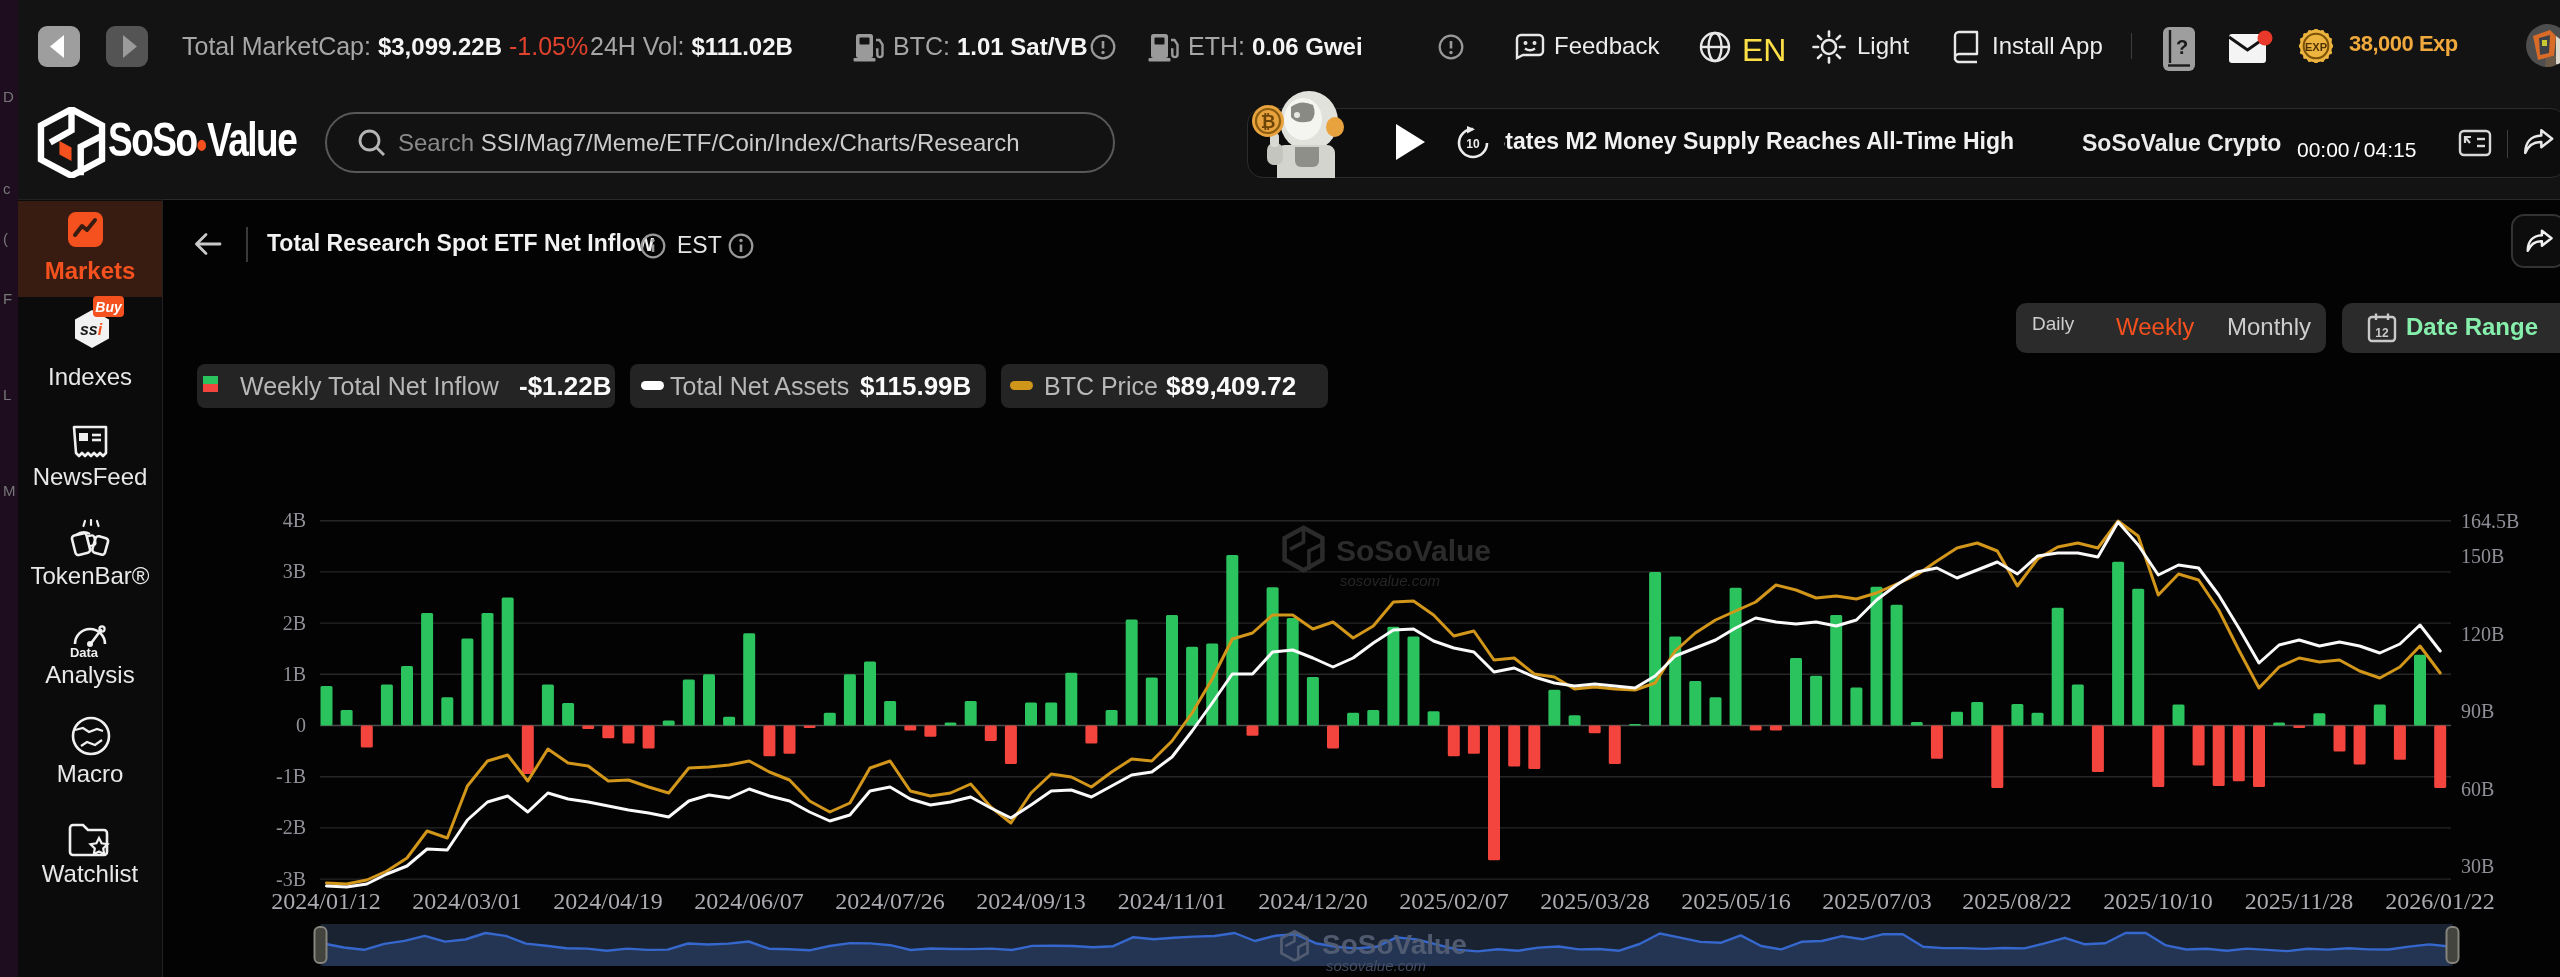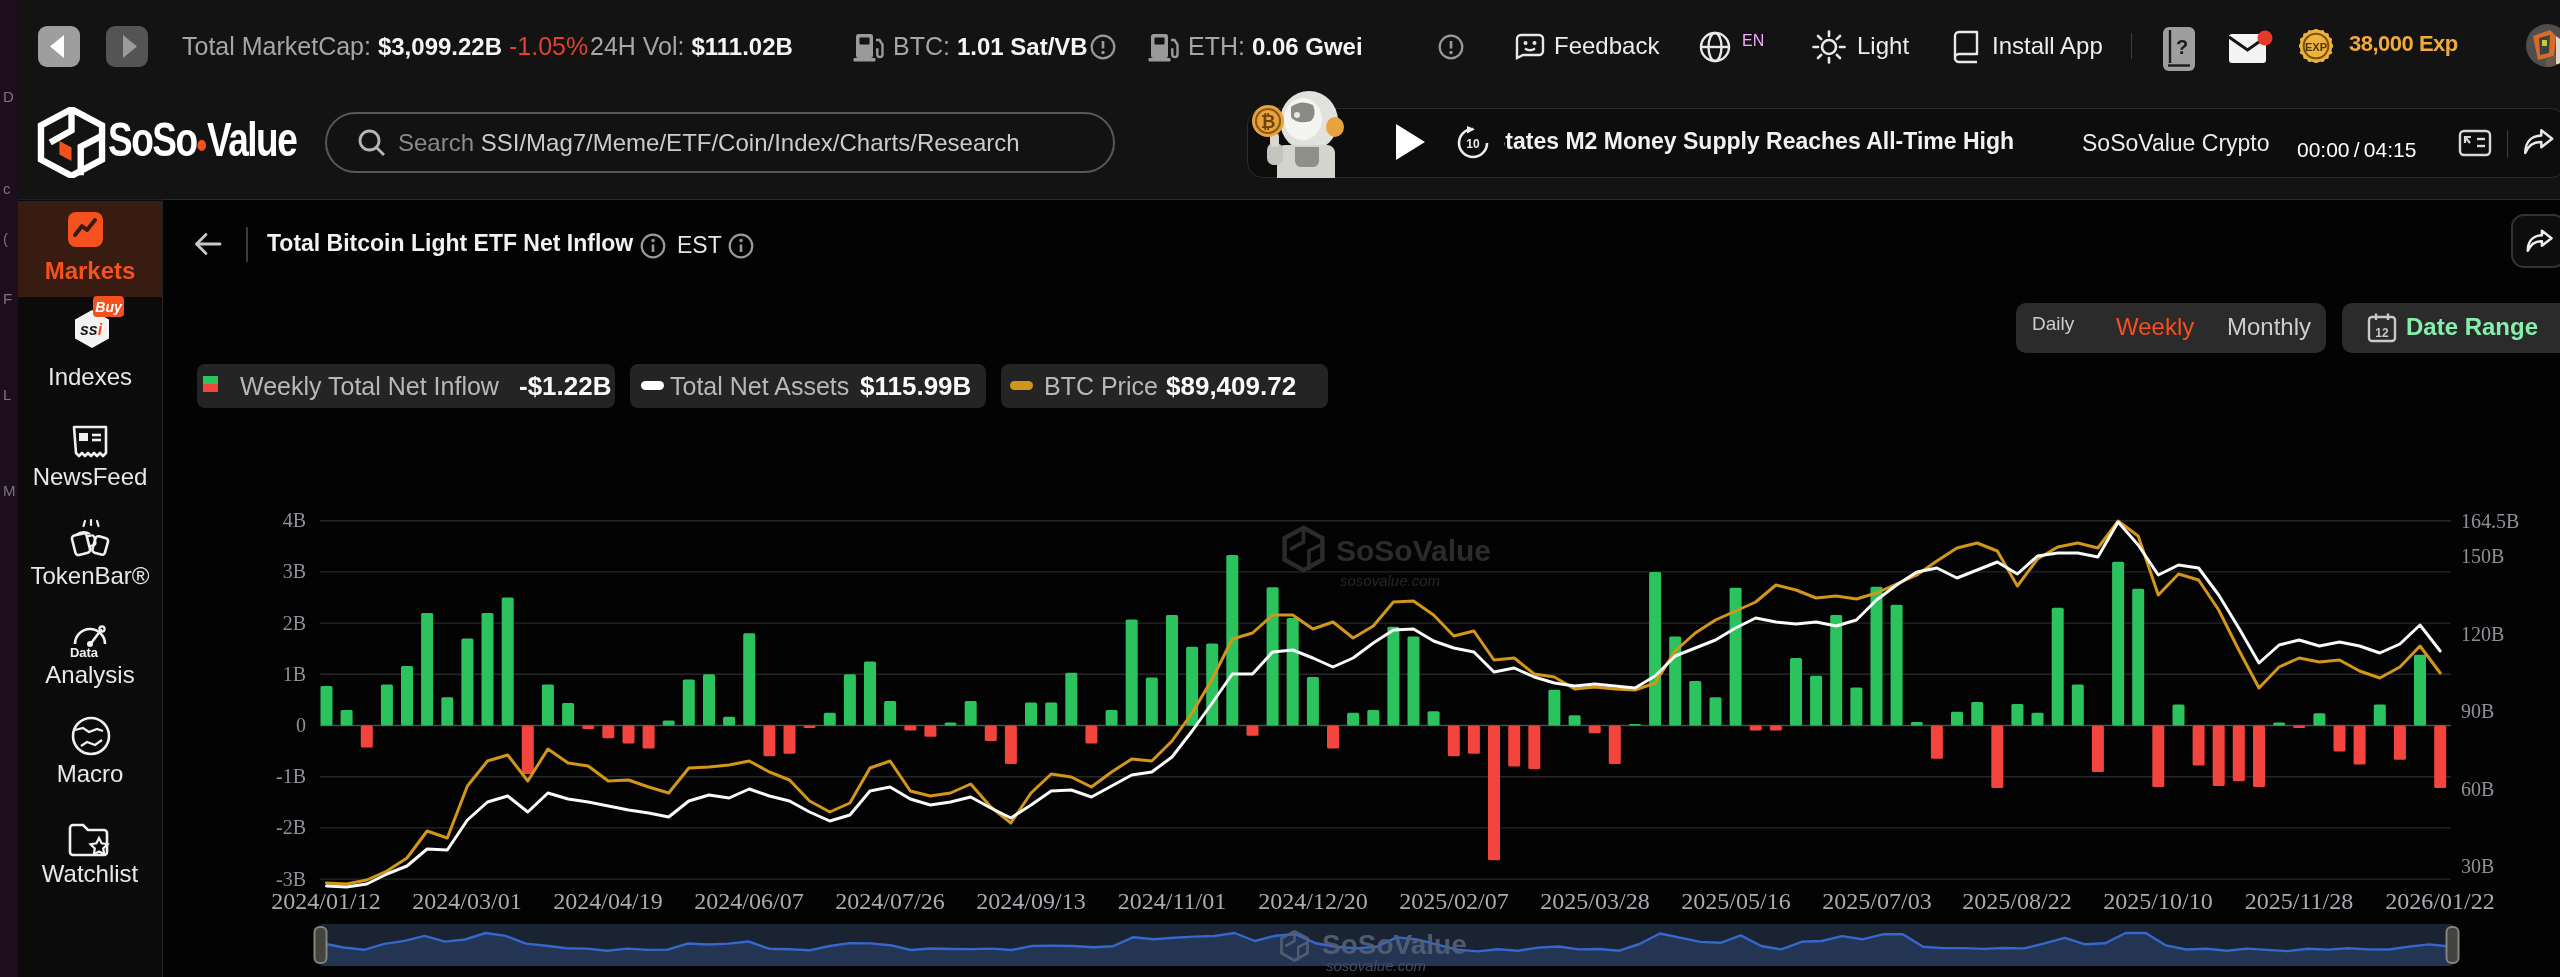--- a/index.html
+++ b/index.html
@@ -59,21 +59,21 @@
 <circle cx="13.5" cy="14" r="0.8" fill="#e8e8e8"></circle>
     <circle cx="22.5" cy="14" r="0.8" fill="#e8e8e8"></circle>
 <path d="M13 19.5 q5 3.5 10 0"></path>
   </svg>
 <div class="abs" style="left:1554px;top:32px;font-size:24px;color:#ececec">Feedback</div>
 <svg class="abs" style="left:1697px;top:29px" width="36" height="36" viewBox="0 0 36 36" fill="none" stroke="#e8e8e8" stroke-width="2.4">
 <circle cx="18" cy="18" r="14"></circle>
     <ellipse cx="18" cy="18" rx="6.5" ry="14"></ellipse>
 <line x1="4" y1="18" x2="32" y2="18"></line>
   </svg>
-<div class="abs" style="left:1742px;top:32px;font-size:16px;color:#f0abfc">EN</div>
+<div class="abs" style="left:1742px;top:32px;font-size:32px;color:#fde047">EN</div>
 <svg class="abs" style="left:1812px;top:30px" width="34" height="34" viewBox="0 0 34 34" stroke="#e8e8e8" stroke-width="2.6" fill="none">
 <circle cx="17" cy="17" r="7"></circle>
 <g stroke-linecap="round">
       <line x1="17" y1="1.5" x2="17" y2="6"></line>
       <line x1="17" y1="28" x2="17" y2="32.5"></line>
 <line x1="1.5" y1="17" x2="6" y2="17"></line>
       <line x1="28" y1="17" x2="32.5" y2="17"></line>
 <line x1="6" y1="6" x2="9.2" y2="9.2"></line>
       <line x1="24.8" y1="24.8" x2="28" y2="28"></line>
 <line x1="6" y1="28" x2="9.2" y2="24.8"></line>
@@ -167,21 +167,21 @@
     <polygon points="3,2 32,20 3,38" fill="#fff"></polygon>
   </svg>
 <svg class="abs" style="left:1456px;top:126px" width="34" height="34" viewBox="0 0 34 34" fill="none">
 <path d="M17 3 a14 14 0 1 0 14 14" stroke="#ececec" stroke-width="2.6"></path>
 <polygon points="11,0 19,3.2 11,7.5" fill="#ececec"></polygon>
 <text x="17" y="22" text-anchor="middle" font-size="12" font-weight="bold" fill="#ececec">10</text>
   </svg>
 <div class="abs" style="left:1504px;top:128px;width:512px;height:34px;overflow:hidden">
     <div style="margin-left:-14px;font-size:23px;font-weight:bold;color:#f2f2f2;white-space:nowrap">States M2 Money Supply Reaches All-Time High</div>
   </div>
-<div class="abs" style="left:2082px;top:130px;font-size:23px;font-weight:normal;color:#ececec">SoSoValue Crypto</div>
+<div class="abs" style="left:2082px;top:130px;font-size:23px;font-weight:bold;color:#ececec">SoSoValue Crypto</div>
 <div class="abs" style="left:2297px;top:138px;font-size:21px;color:#ffffff">00:00 / 04:15</div>
 <svg class="abs" style="left:2457px;top:127px" width="36" height="32" viewBox="0 0 36 32" fill="none" stroke="#d8d8d8" stroke-width="2.4">
 <path d="M14 4 h15 a4 4 0 0 1 4 4 v16 a4 4 0 0 1 -4 4 h-15"></path>
 <path d="M14 4 h-7 a4 4 0 0 0 -4 4 v16 a4 4 0 0 0 4 4 h7"></path>
 <line x1="20" y1="12" x2="28" y2="12"></line>
     <line x1="20" y1="19" x2="28" y2="19"></line>
 <path d="M8 10 l5 6 M8 16 v-6 h6" stroke-width="2.2"></path>
   </svg>
 <div class="abs" style="left:2507px;top:130px;width:1px;height:28px;background:#3d3d3d"></div>
 <svg class="abs" style="left:2521px;top:126px" width="34" height="34" viewBox="0 0 36 36" fill="none" stroke="#e8e8e8" stroke-width="2.6" stroke-linejoin="round">
@@ -240,21 +240,21 @@
 <svg class="abs" style="left:66px;top:818px" width="48" height="42" viewBox="0 0 48 42" fill="none" stroke="#f0f0f0" stroke-width="2.6">
 <path d="M4 34 V10 a3 3 0 0 1 3-3 h10 l5 5 h16 a3 3 0 0 1 3 3 v19 a3 3 0 0 1 -3 3 h-31 a3 3 0 0 1 -3-3 z"></path>
 <path d="M33 20 l2.6 5.3 5.9 .9 -4.3 4.2 1 5.8 -5.2 -2.7 -5.2 2.7 1 -5.8 -4.3 -4.2 5.9 -.9 z" fill="#0b0b0b" stroke-width="2.2"></path>
 </svg>
 <div class="abs sb-label" style="top:860px">Watchlist</div>
 <svg class="abs" style="left:193px;top:231px" width="30" height="26" viewBox="0 0 30 26" fill="none" stroke="#c9c9c9" stroke-width="2.8" stroke-linecap="round" stroke-linejoin="round">
 <line x1="27" y1="13" x2="4" y2="13"></line>
     <polyline points="13,3.5 3.5,13 13,22.5"></polyline>
   </svg>
 <div class="abs" style="left:246px;top:227px;width:1.5px;height:35px;background:#3a3a3a"></div>
-<div class="abs" style="left:267px;top:230px;font-size:23px;font-weight:bold;color:#f2f2f2">Total Bitcoin Light ETF Net Inflow</div>
+<div class="abs" style="left:267px;top:230px;font-size:23px;font-weight:bold;color:#f2f2f2">Total Research Spot ETF Net Inflow</div>
 <svg class="abs" style="left:640px;top:233px" width="26" height="26" viewBox="0 0 26 26">
 <circle cx="13" cy="13" r="11.3" fill="none" stroke="#9a9a9a" stroke-width="2.2"></circle>
 <line x1="13" y1="11.5" x2="13" y2="19" stroke="#9a9a9a" stroke-width="2.6"></line>
 <circle cx="13" cy="7.5" r="1.7" fill="#9a9a9a"></circle>
   </svg>
 <div class="abs" style="left:677px;top:232px;font-size:23px;color:#e5e5e5">EST</div>
 <svg class="abs" style="left:728px;top:233px" width="26" height="26" viewBox="0 0 26 26">
 <circle cx="13" cy="13" r="11.3" fill="none" stroke="#9a9a9a" stroke-width="2.2"></circle>
 <line x1="13" y1="11.5" x2="13" y2="19" stroke="#9a9a9a" stroke-width="2.6"></line>
 <circle cx="13" cy="7.5" r="1.7" fill="#9a9a9a"></circle>

